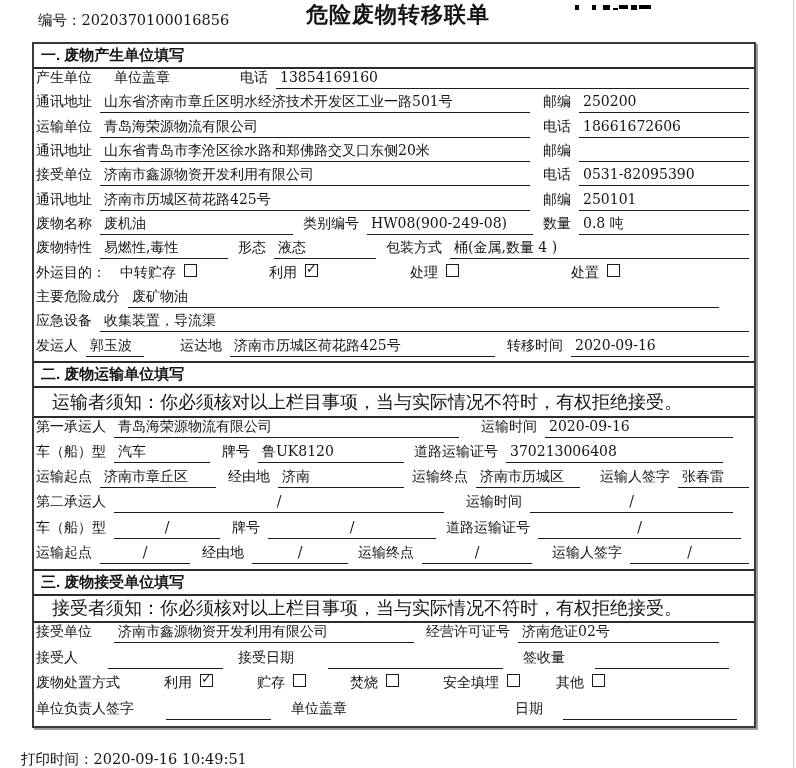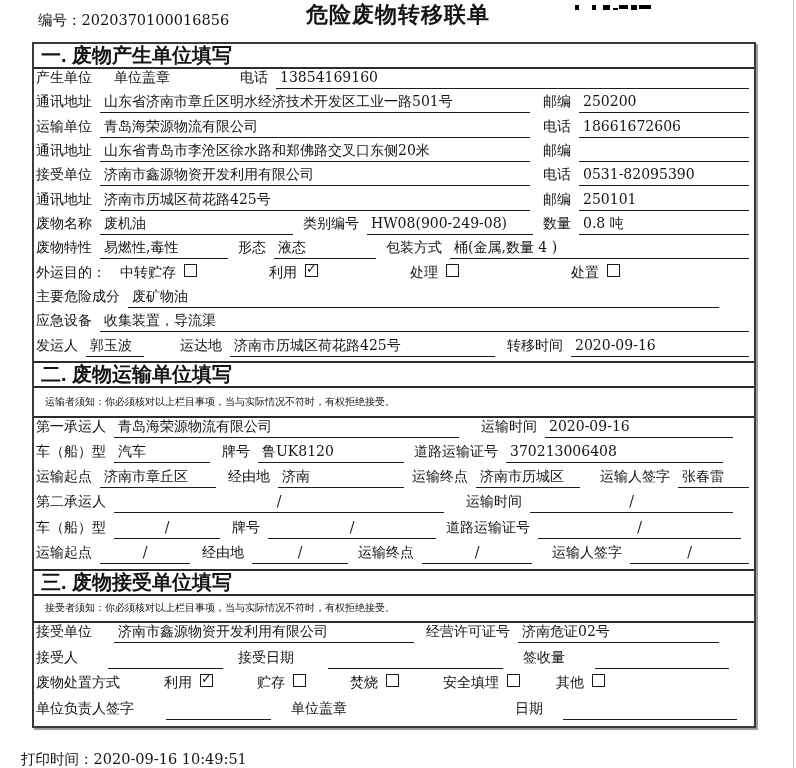--- a/index.html
+++ b/index.html
@@ -19,26 +19,26 @@
   .qr{position:absolute;left:575px;top:0;width:76px;height:10px;overflow:hidden;}
   
   .form-table{
     position:absolute;left:32px;top:42px;width:724px;box-sizing:border-box;
     border:2px solid #3a3a3a;background:#fff;
     box-shadow:2px 2px 0 #9d9d9d;
   }
   .section-header{
     height:23px;display:flex;align-items:center;padding-left:7px;
     font-family:"Liberation Sans","DejaVu Sans",sans-serif;
-    font-weight:bold;font-size:20px;
+    font-weight:bold;font-size:15px;
     border-bottom:2px solid #2c2c2c;
   }
   .section + .section{border-top:2px solid #2c2c2c;}
   .note-row{
-    display:flex;align-items:center;padding-left:11px;font-size:10px;
+    display:flex;align-items:center;padding-left:18px;font-size:18px;
     border-bottom:2px solid #2c2c2c;white-space:nowrap;
   }
   .sec-transporter .note-row{height:28px;}
   .sec-receiver .note-row{height:25px;}
   .row{display:flex;align-items:flex-start;padding:0 5px 0 2px;box-sizing:border-box;}
   .sec-producer .row{height:24.35px;}
   .sec-transporter .row{height:25.1px;}
   .sec-receiver .row{height:25.9px;}
   .lbl{
     font-size:14px;line-height:17px;padding-bottom:2px;margin-right:8px;

